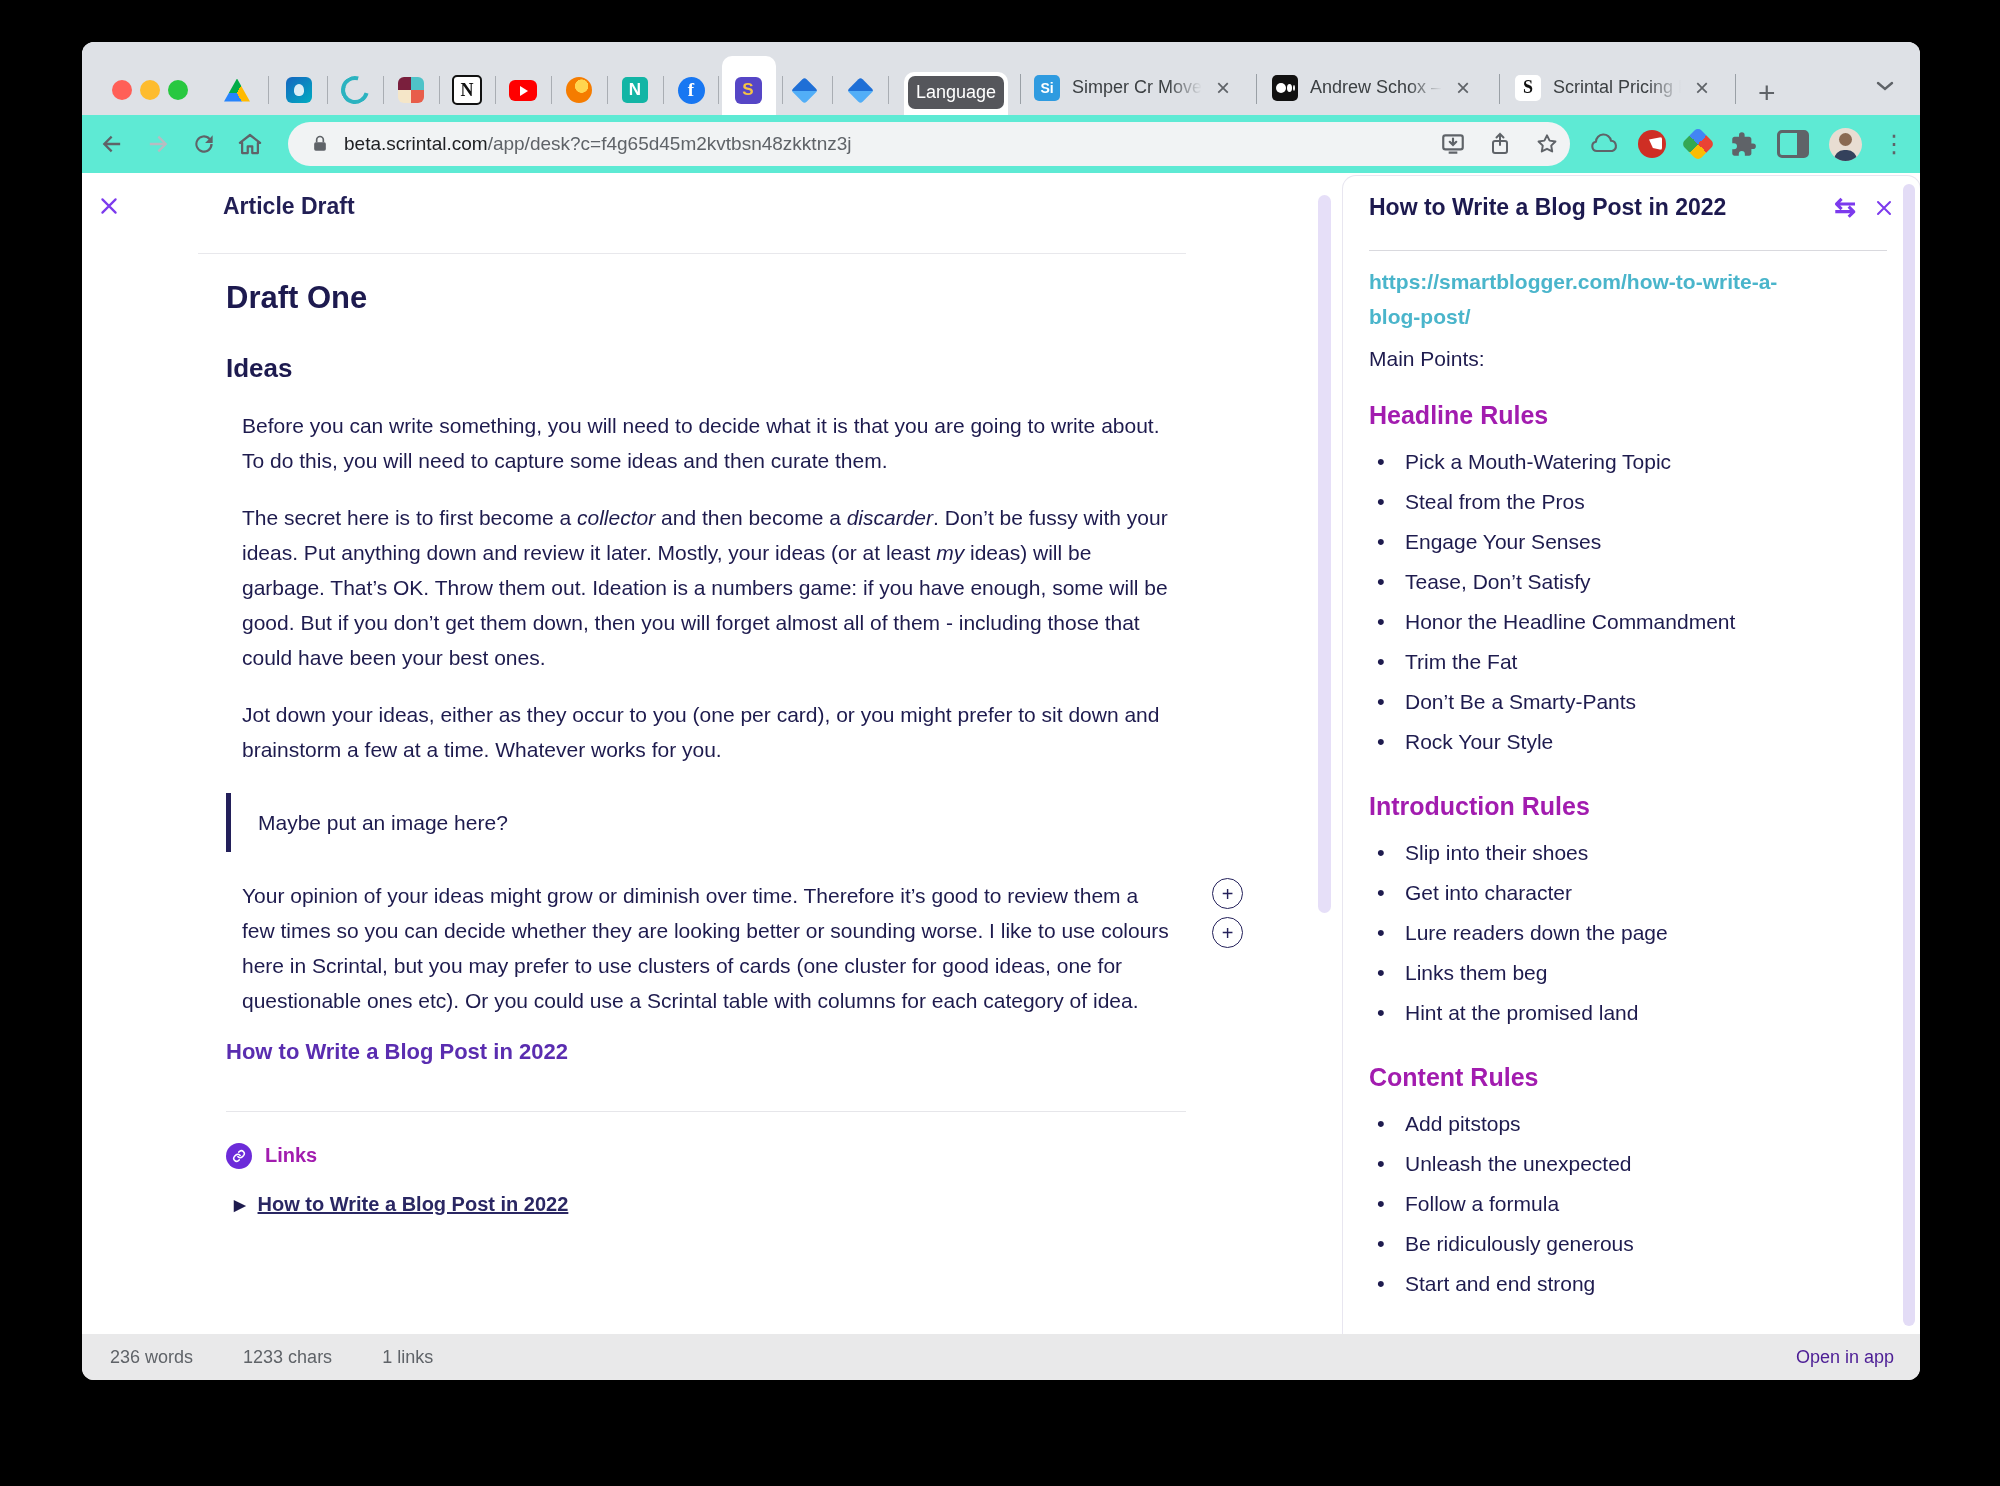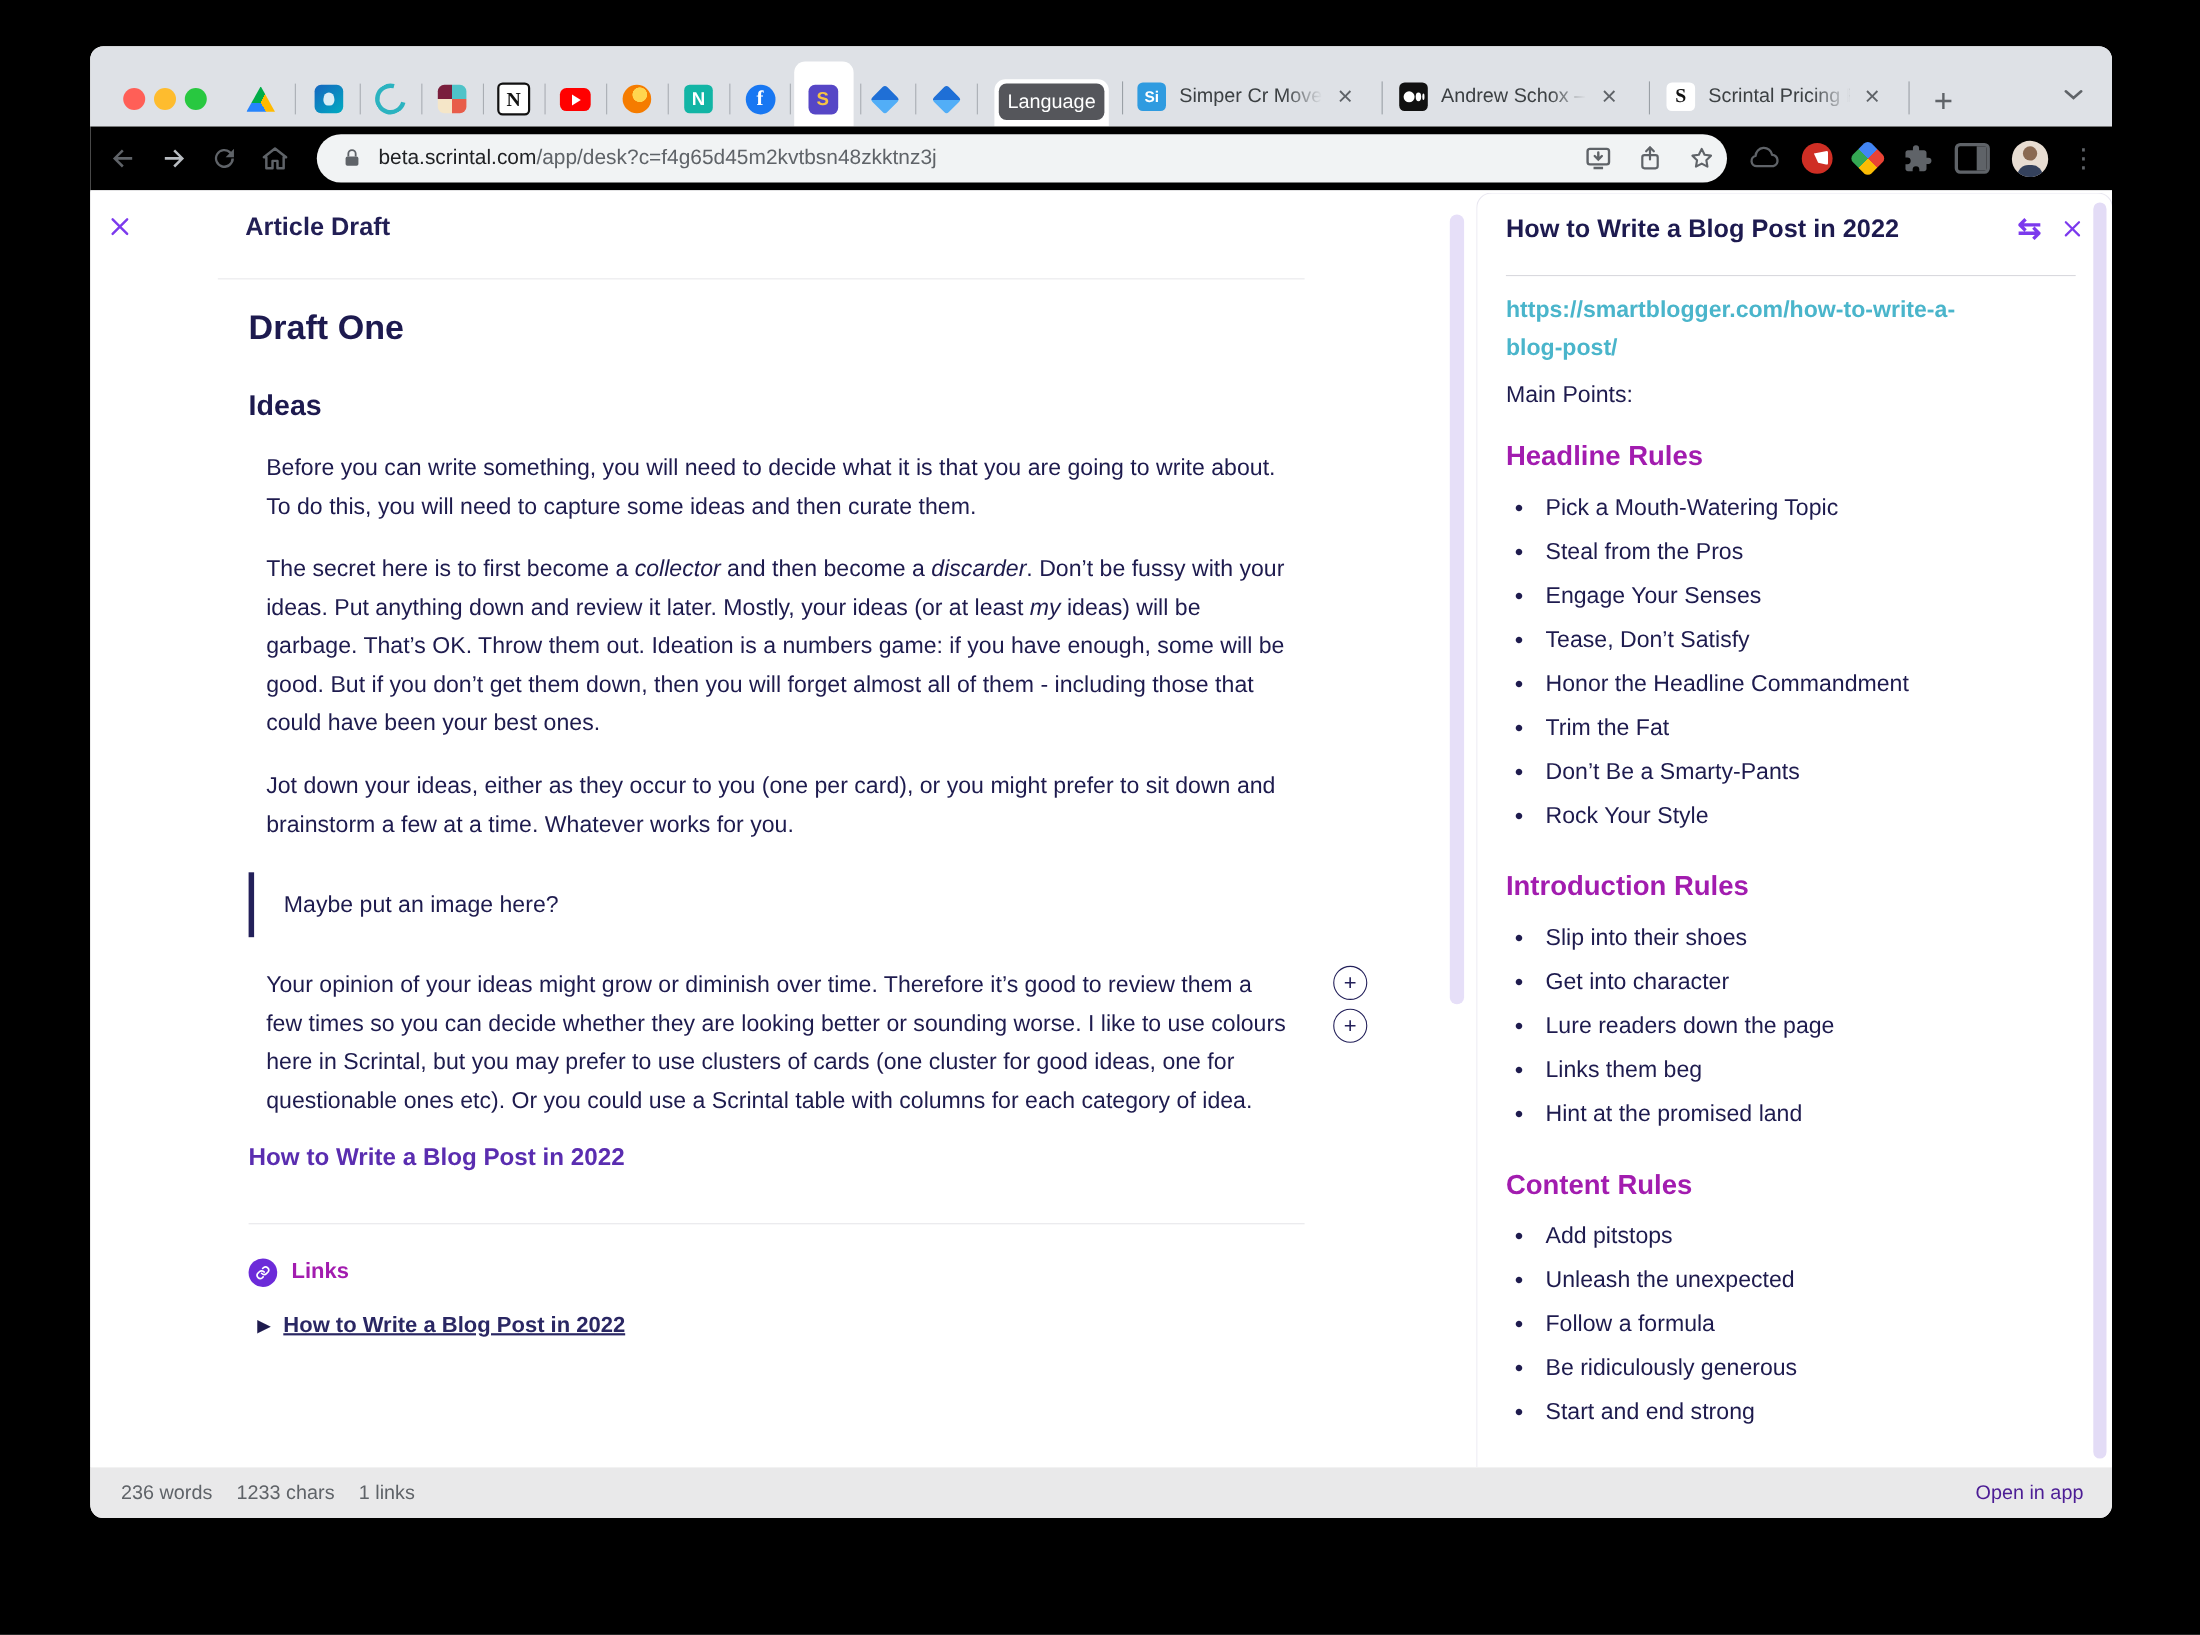--- a/index.html
+++ b/index.html
@@ -43,21 +43,21 @@
   .tab .fade{position:absolute;right:0;top:0;bottom:0;width:34px;background:linear-gradient(to right, rgba(222,225,230,0), #dee1e6);}
   .tab .close{margin-left:10px;font-size:24px;color:#5f6368;line-height:20px;width:22px;text-align:center;}
   .tsep{position:absolute;top:32px;width:1px;height:30px;background:#9aa0a6;}
   .si-fav{background:#2f9be0;color:#fff;font-size:14px;}
   .med-fav{background:#111;position:relative;}
   .med-fav i{position:absolute;background:#fff;border-radius:50%;}
   .s-fav{background:#fff;color:#111;font-size:18px;font-family:"Liberation Serif",serif;}
   .newtab{position:absolute;left:1676px;top:34px;font-size:30px;color:#5f6368;font-weight:400;}
   .tab-chevron{position:absolute;left:1793px;top:38px;color:#5f6368;}
   
-  .toolbar{position:absolute;left:0;top:73px;width:100%;height:58px;background:#000000;border-bottom:1px solid #e4e6e9;}
+  .toolbar{position:absolute;left:0;top:73px;width:100%;height:58px;background:#5eead4;border-bottom:1px solid #e4e6e9;}
   .navbtn{position:absolute;top:50%;transform:translate(-50%,-50%);color:#5f6368;}
   .omnibox{position:absolute;left:206px;top:7px;width:1282px;height:44px;background:#f1f3f4;border-radius:22px;
     display:flex;align-items:center;}
   .urltext{font-size:19px;color:#202124;margin-left:14px;white-space:nowrap;}
   .urltext .path{color:#5f6368;}
   .boxicons{position:absolute;right:10px;top:0;height:44px;display:flex;align-items:center;gap:22px;}
   .extrow{position:absolute;right:14px;top:0;height:58px;display:flex;align-items:center;gap:20px;}
   .redext{width:28px;height:28px;border-radius:50%;background:#cf2e24;position:relative;}
   .redext::after{content:"";position:absolute;right:4px;top:7px;width:13px;height:13px;background:#fff;
     clip-path:polygon(0 20%,100% 0,100% 100%,30% 85%);border-radius:2px;}
@@ -105,21 +105,21 @@
   .panel-url span{display:block;}
   .main-points{margin-top:13px;font-size:21px;}
   .panel-body h3{font-size:25px;font-weight:700;margin:30px 0 0;color:#a21caf;}
   .panel-body ul{list-style:none;margin:12px 0 0;padding:0;}
   .panel-body li{position:relative;padding-left:36px;font-size:21px;line-height:40px;}
   .panel-body li::before{content:"•";position:absolute;left:8px;font-size:22px;}
   .panel-scrollbar{position:absolute;right:5px;top:8px;width:12px;bottom:8px;border-radius:6px;background:#e3dcf6;}
   
   .statusbar{position:absolute;left:0;bottom:0;width:100%;height:46px;background:#e9e9ea;
     display:flex;align-items:center;font-size:18px;color:#5f6368;}
-  .statusbar .left{display:flex;gap:22px;margin-left:28px;}
+  .statusbar .left{display:flex;gap:50px;margin-left:28px;}
   .statusbar .right{margin-left:auto;margin-right:26px;color:#4c1d95;}
   svg{display:block;}
 </style>
 </head>
 <body>
 
 <div class="window">
 
   <div class="tabstrip">
     <div class="light red"></div>

